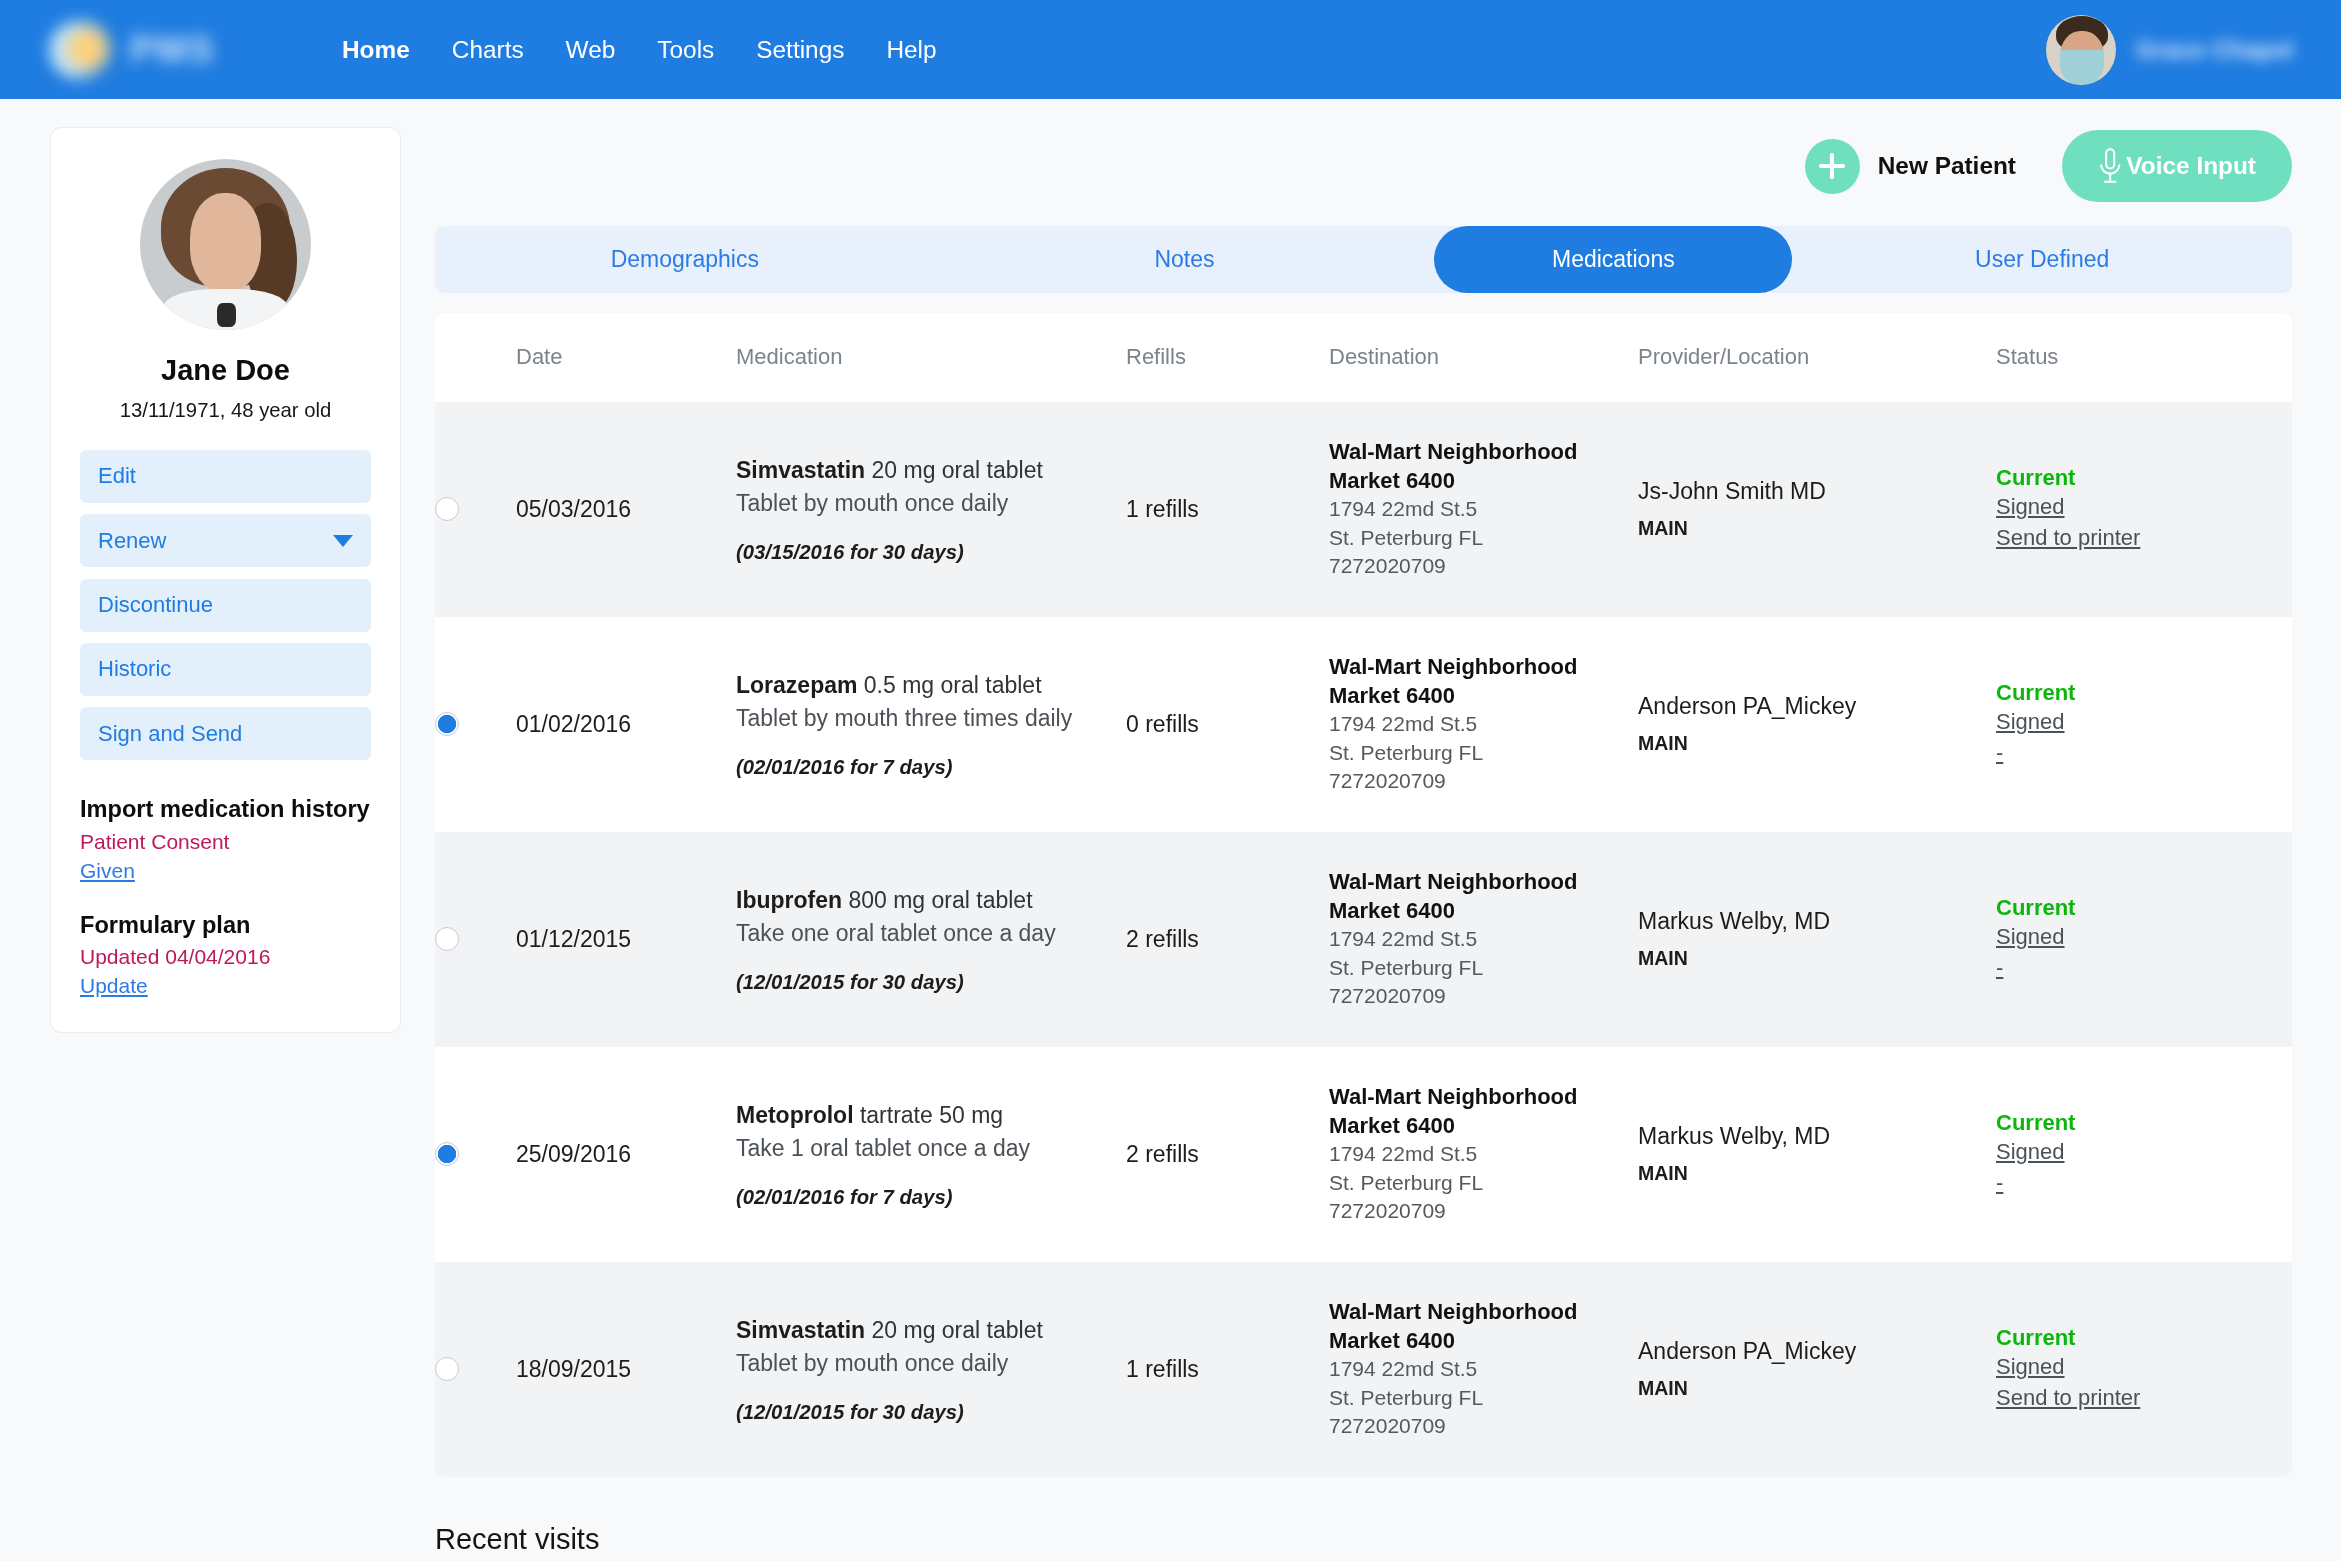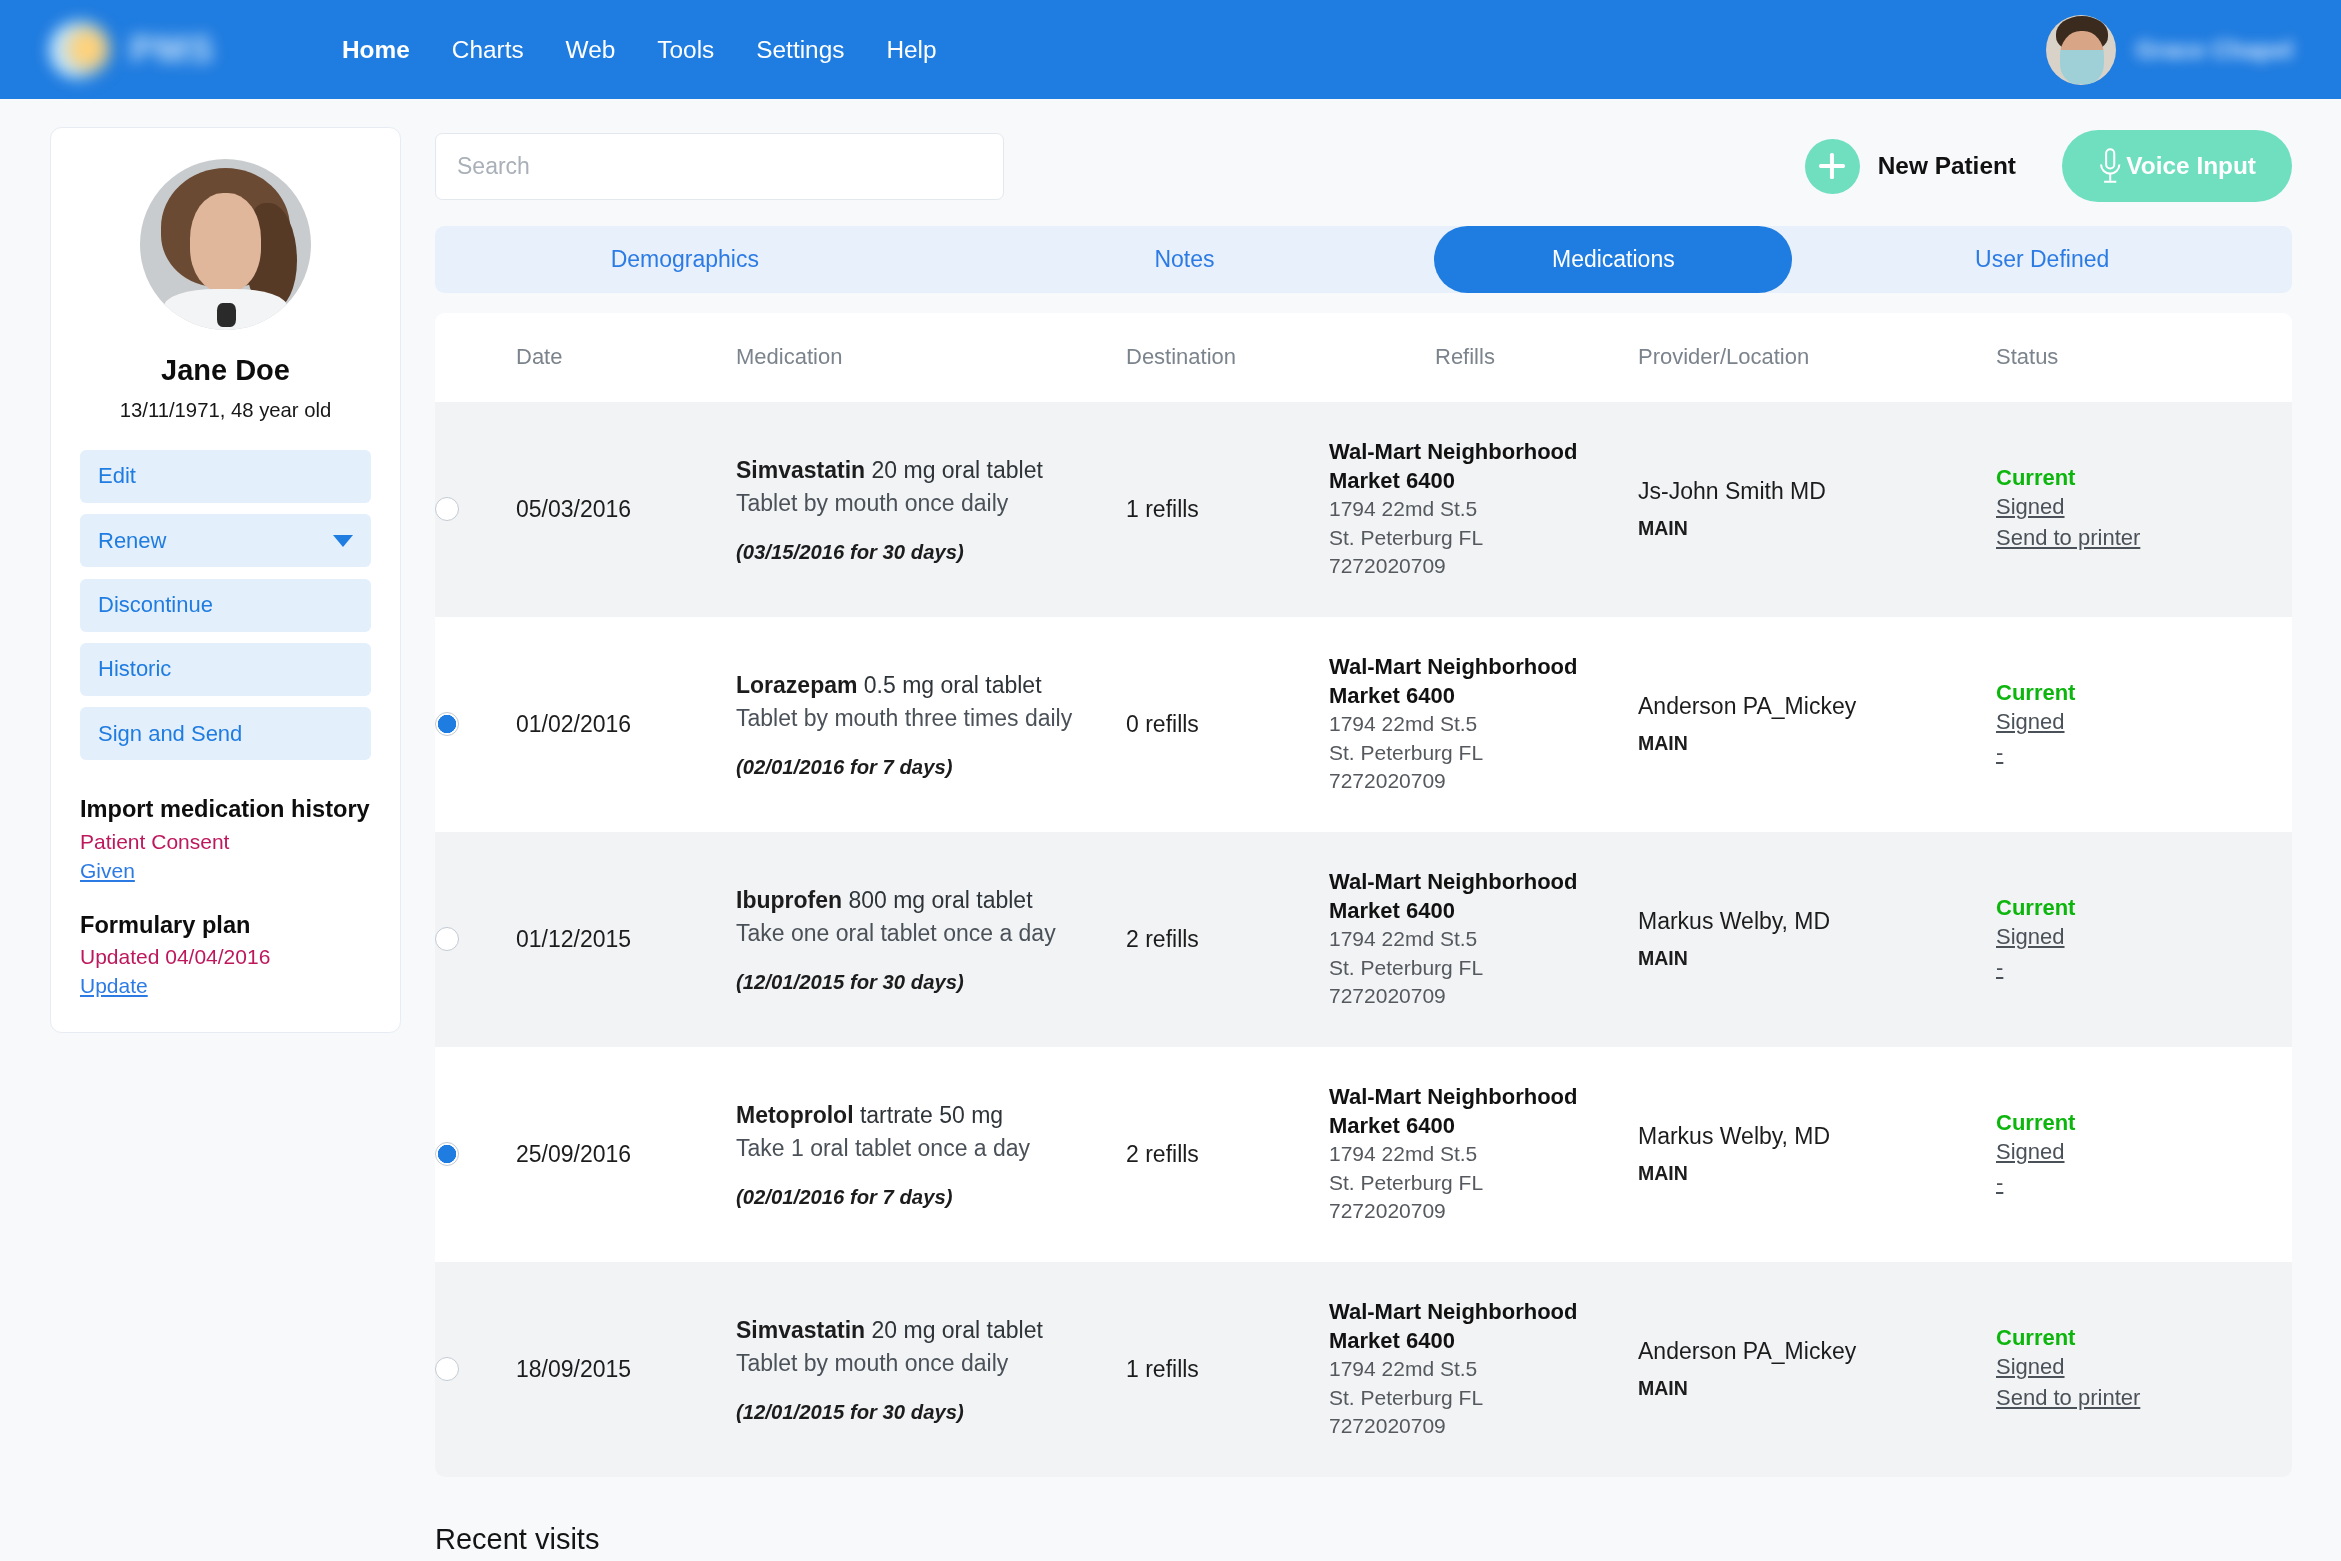--- a/index.html
+++ b/index.html
@@ -465,21 +465,20 @@
     <div class="side-section second">
       <div class="side-h">Formulary plan</div>
       <div class="side-sub">Updated 04/04/2016</div>
       <a class="side-link">Update</a>
     </div>
   </aside>
 
   <main class="main">
 
     <div class="toolbar">
-      <input class="search-input" type="text" placeholder="Search" style="">
       <div class="toolbar-spacer"></div>
 
       <div class="new-patient">
         <span class="plus-circle"></span>
         <span class="new-patient-label">New Patient</span>
       </div>
 
       <button class="voice-btn">
         <svg class="mic-icon" viewBox="0 0 24 36">
           <rect x="8" y="1" width="8" height="19" rx="4" fill="none" stroke="#ffffff" stroke-width="2"></rect>
@@ -496,22 +495,22 @@
       <div class="tab">Notes</div>
       <div class="tab active">Medications</div>
       <div class="tab">User Defined</div>
     </nav>
 
     <div class="table-card">
       <div class="trow thead">
         <div class="cell c-radio"></div>
         <div class="cell c-date">Date</div>
         <div class="cell c-med">Medication</div>
+        <div class="cell c-ref">Refills</div>
         <div class="cell c-dest">Destination</div>
-        <div class="cell c-ref">Refills</div>
         <div class="cell c-prov">Provider/Location</div>
         <div class="cell c-stat">Status</div>
       </div>
 
       <div class="tbody">
 
         <div class="trow alt">
           <div class="cell c-radio">
             <span class="radio"></span>
           </div>

